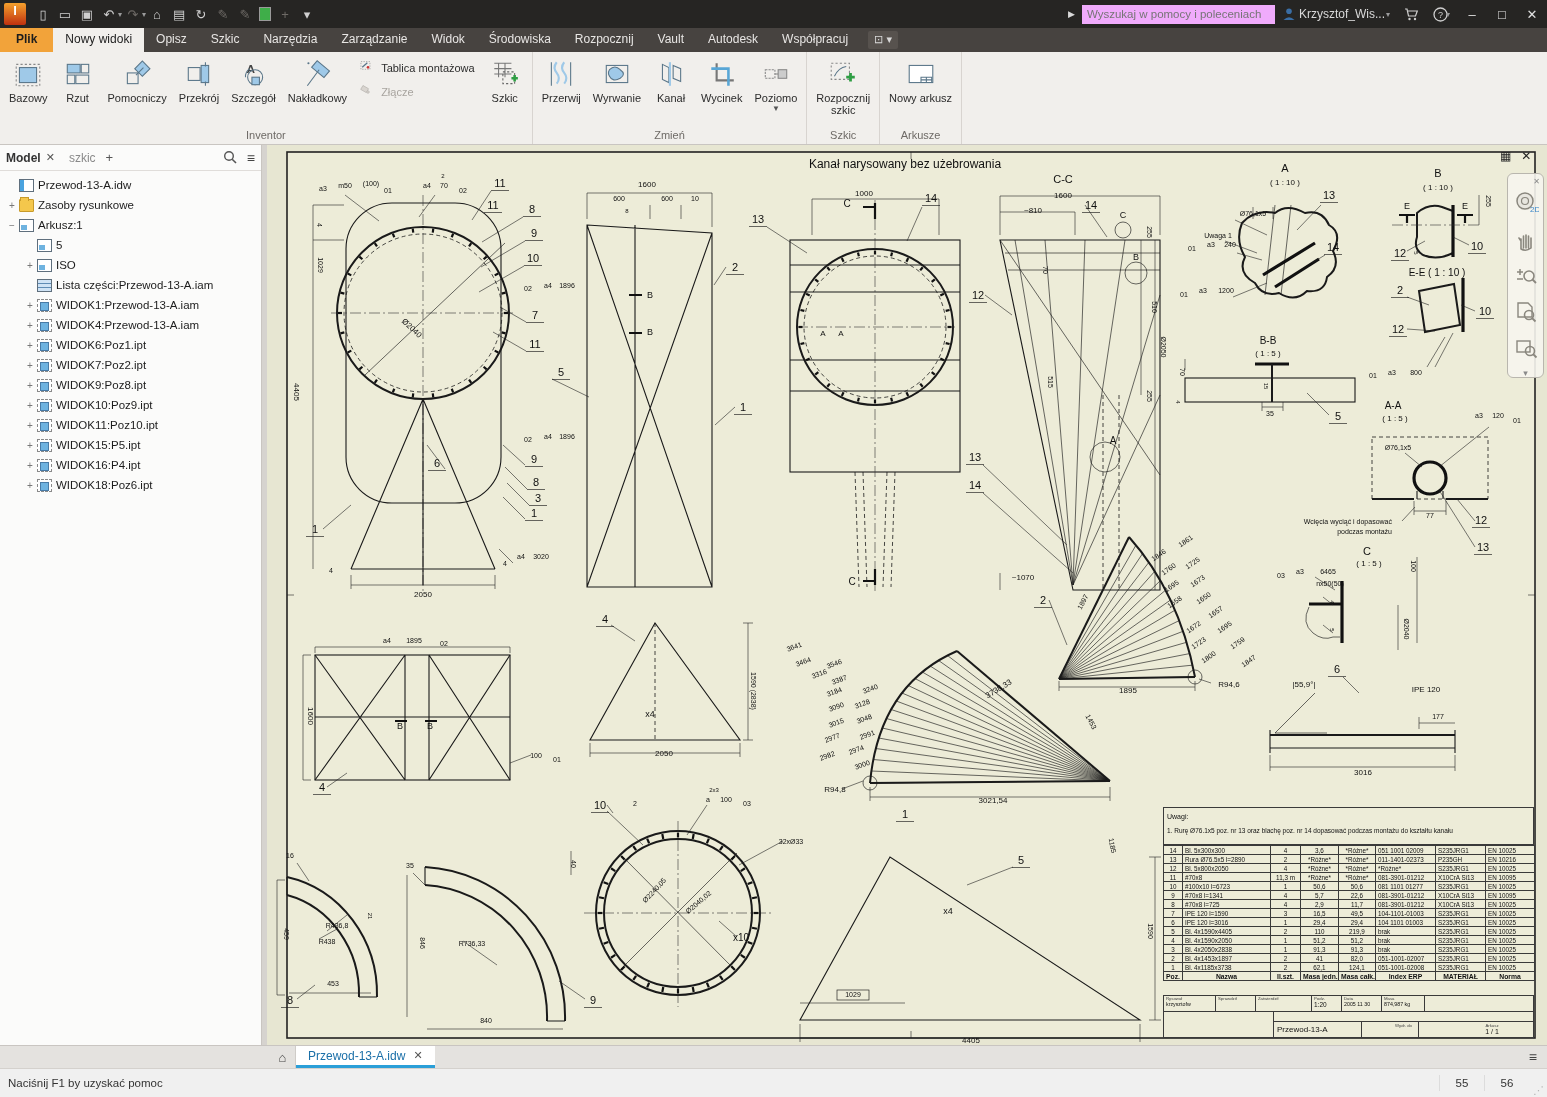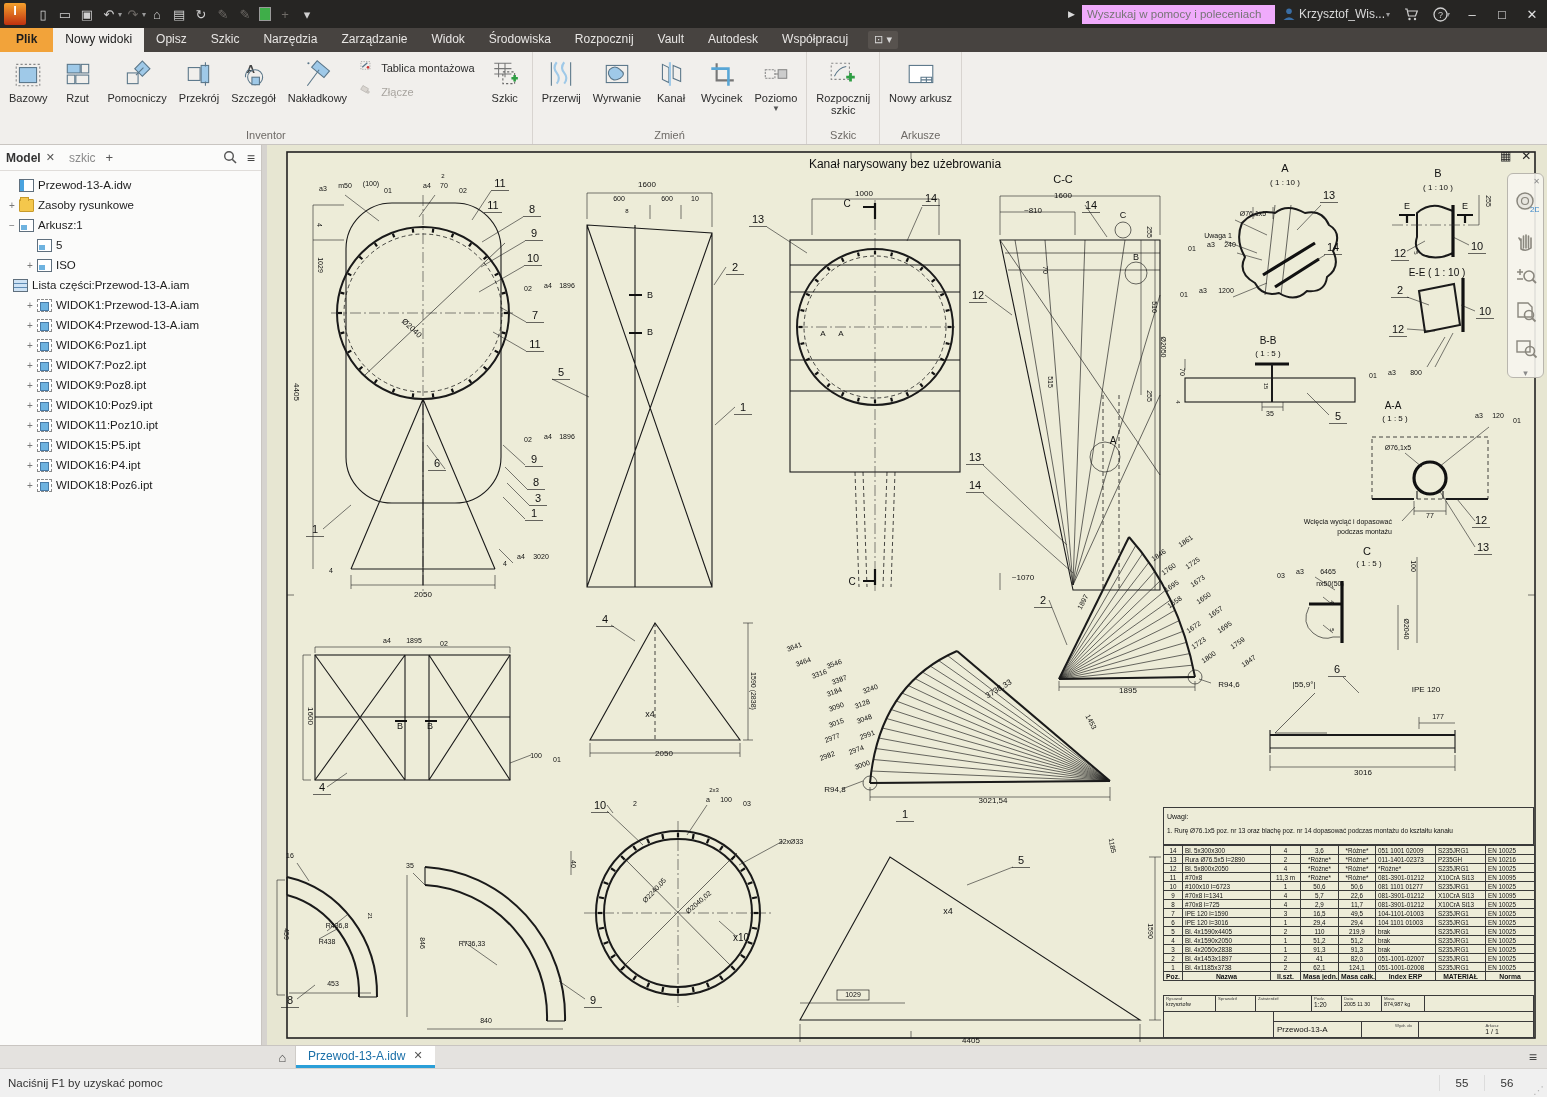--- a/index.html
+++ b/index.html
@@ -406,21 +406,21 @@
       <div class="trow" style="padding-left: 24px;">
         <span class="texp"></span>
         <span class="ticon ic-sheet"></span>
         <span>5</span>
       </div>
       <div class="trow" style="padding-left: 24px;">
         <span class="texp">+</span>
         <span class="ticon ic-sheet"></span>
         <span>ISO</span>
       </div>
-      <div class="trow" style="">
+      <div class="trow" style="padding-left: 24px;">
         <span class="texp"></span>
         <span class="ticon ic-table"></span>
         <span>Lista części:Przewod-13-A.iam</span>
       </div>
       <div class="trow" style="padding-left: 24px;">
         <span class="texp">+</span>
         <span class="ticon ic-view"></span>
         <span>WIDOK1:Przewod-13-A.iam</span>
       </div>
       <div class="trow" style="padding-left: 24px;">

